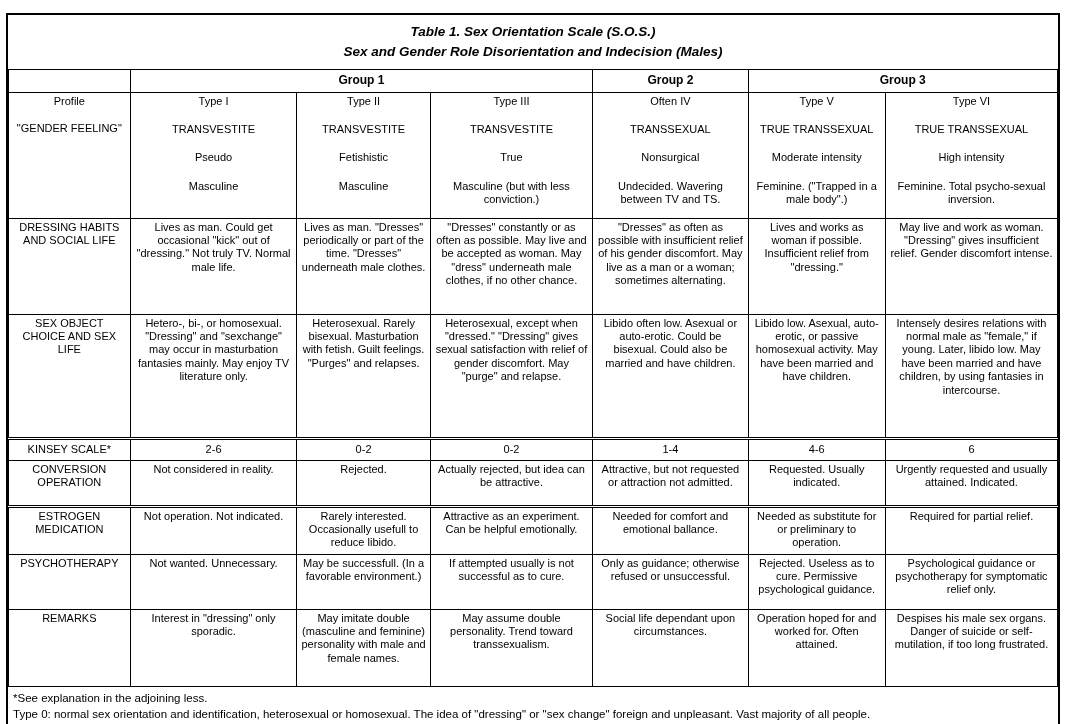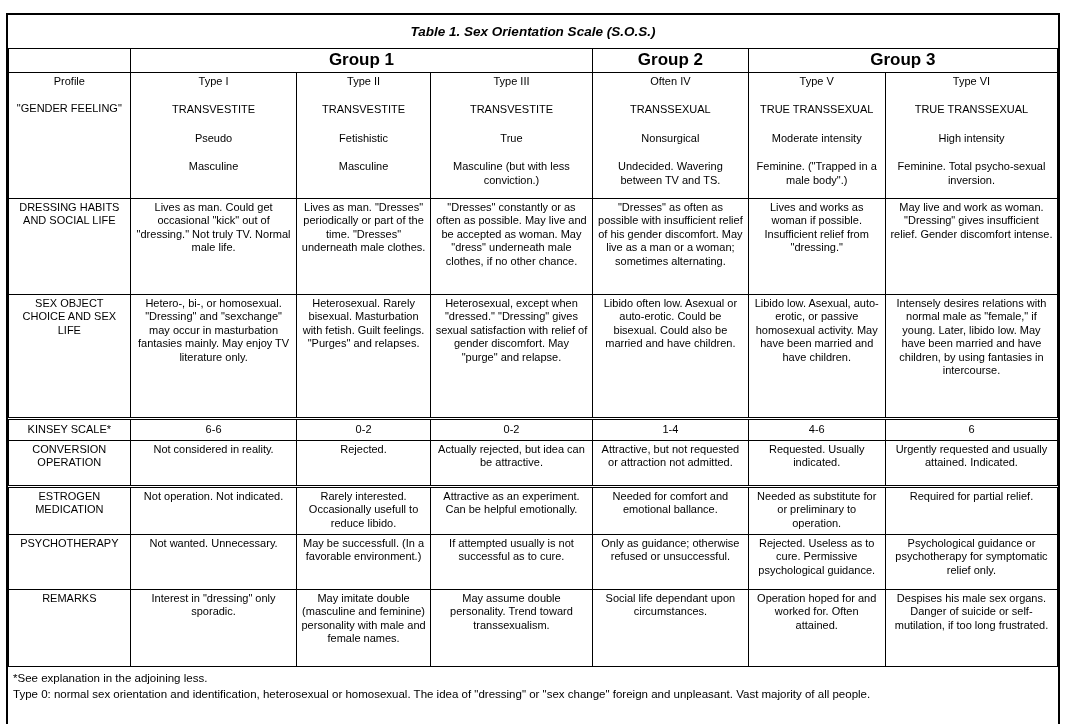--- a/index.html
+++ b/index.html
@@ -38,21 +38,21 @@
   table.sos-table td {
     border: 1px solid #000;
     font-size: 11px;
     line-height: 1.22;
     text-align: center;
     vertical-align: top;
     padding: 2px 4px;
     word-wrap: break-word;
   }
 
-  tr.group-row td { height: 23px; vertical-align: middle; font-weight: bold; font-size: 17px; padding: 1px 7px; }
+  tr.group-row td { height: 23px; vertical-align: middle; font-weight: bold; font-size: 12px; padding: 1px 7px; }
   tr.profile-row td { height: 126px; }
   tr.r-dressing td { height: 96px; }
   tr.r-sexobject td { height: 124px; }
   tr.r-kinsey td { height: 22px; vertical-align: middle; padding: 1px 2px; }
   tr.r-conversion td { height: 46px; }
   tr.r-estrogen td { height: 48px; }
   tr.r-psycho td { height: 55px; }
   tr.r-remarks td { height: 77px; }
 
   tr.thick-top td { border-top: 3px double #000; }
@@ -73,20 +73,21 @@
   }
 </style>
 </head>
 <body>
 
 <div class="page">
   <div class="frame">
 
     <div class="title-block">
       <div class="title-line">Table 1. Sex Orientation Scale (S.O.S.)</div>
+      <div class="title-line">Sex and Gender Role Disorientation and Indecision (Males)</div>
     </div>
 
     <table class="sos-table">
       <colgroup>
         <col style="width:11.6%">
         <col style="width:15.9%">
         <col style="width:12.7%">
         <col style="width:15.5%">
         <col style="width:14.8%">
         <col style="width:13.1%">
@@ -159,21 +160,21 @@
         <td>Hetero-, bi-, or homosexual. "Dressing" and "sexchange" may occur in masturbation fantasies mainly. May enjoy TV literature only.</td>
         <td>Heterosexual. Rarely bisexual. Masturbation with fetish. Guilt feelings. "Purges" and relapses.</td>
         <td>Heterosexual, except when "dressed." "Dressing" gives sexual satisfaction with relief of gender discomfort. May "purge" and relapse.</td>
         <td>Libido often low. Asexual or auto-erotic. Could be bisexual. Could also be married and have children.</td>
         <td>Libido low. Asexual, auto-erotic, or passive homosexual activity. May have been married and have children.</td>
         <td>Intensely desires relations with normal male as "female," if young. Later, libido low. May have been married and have children, by using fantasies in intercourse.</td>
       </tr>
 
       <tr class="r-kinsey thick-top">
         <td>KINSEY SCALE*</td>
-        <td>6-6</td>
+        <td>2-6</td>
         <td>0-2</td>
         <td>0-2</td>
         <td>1-4</td>
         <td>4-6</td>
         <td>6</td>
       </tr>
 
       <tr class="r-conversion">
         <td>CONVERSION OPERATION</td>
         <td>Not considered in reality.</td>

